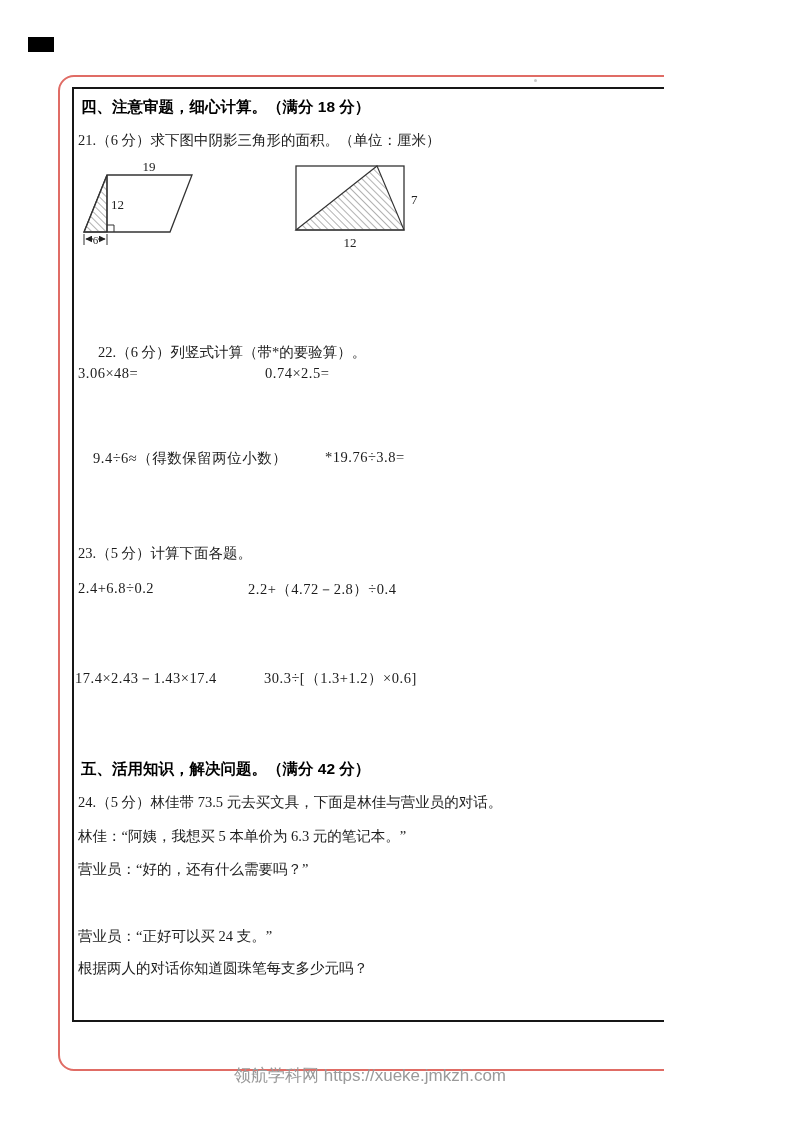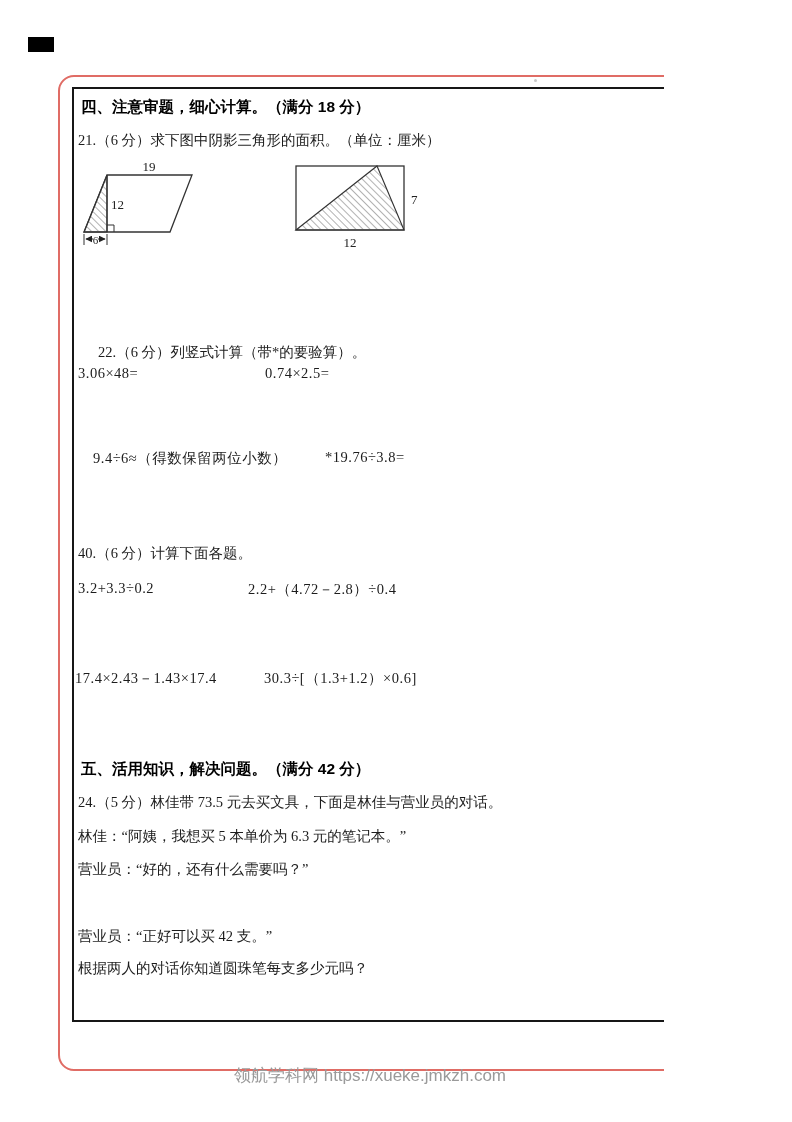--- a/index.html
+++ b/index.html
@@ -105,31 +105,31 @@
     <text x="118" y="44" text-anchor="start">7</text>
     <text x="57" y="87" text-anchor="middle">12</text>
   </svg>
 
   <div class="line" style="left:78px; top:343px;margin-left:20px;">22.（6 分）列竖式计算（带*的要验算）。</div>
   <div class="line expr" style="left:78px; top:365px;">3.06×48=</div>
   <div class="line expr" style="left:265px; top:365px;">0.74×2.5=</div>
   <div class="line expr" style="left:74px; top:449px;padding-left:19px;">9.4÷6≈（得数保留两位小数）</div>
   <div class="line expr" style="left:325px; top:449px;">*19.76÷3.8=</div>
 
-  <div class="line" style="left:78px; top:544px;">40.（6 分）计算下面各题。</div>
-  <div class="line expr" style="left:78px; top:580px;">3.2+3.3÷0.2</div>
+  <div class="line" style="left:78px; top:544px;">23.（5 分）计算下面各题。</div>
+  <div class="line expr" style="left:78px; top:580px;">2.4+6.8÷0.2</div>
   <div class="line expr" style="left:248px; top:580px;">2.2+（4.72－2.8）÷0.4</div>
   <div class="line expr" style="left:75px; top:669px;">17.4×2.43－1.43×17.4</div>
   <div class="line expr" style="left:264px; top:669px;">30.3÷[（1.3+1.2）×0.6]</div>
 
   <div class="line heading" style="left:81px; top:759px;">五、活用知识，解决问题。（满分 42 分）</div>
 
   <div class="line" style="left:78px; top:793px;">24.（5 分）林佳带 73.5 元去买文具，下面是林佳与营业员的对话。</div>
 
   <div class="line" style="left:78px; top:827px;">林佳：“阿姨，我想买 5 本单价为 6.3 元的笔记本。”</div>
   <div class="line" style="left:78px; top:860px;">营业员：“好的，还有什么需要吗？”</div>
-  <div class="line" style="left:78px; top:927px;">营业员：“正好可以买 42 支。”</div>
+  <div class="line" style="left:78px; top:927px;">营业员：“正好可以买 24 支。”</div>
   <div class="line" style="left:78px; top:959px;">根据两人的对话你知道圆珠笔每支多少元吗？</div>
 
 
   <div class="watermark">领航学科网 https://xueke.jmkzh.com</div>
 
 </div>
 
 </body></html>

